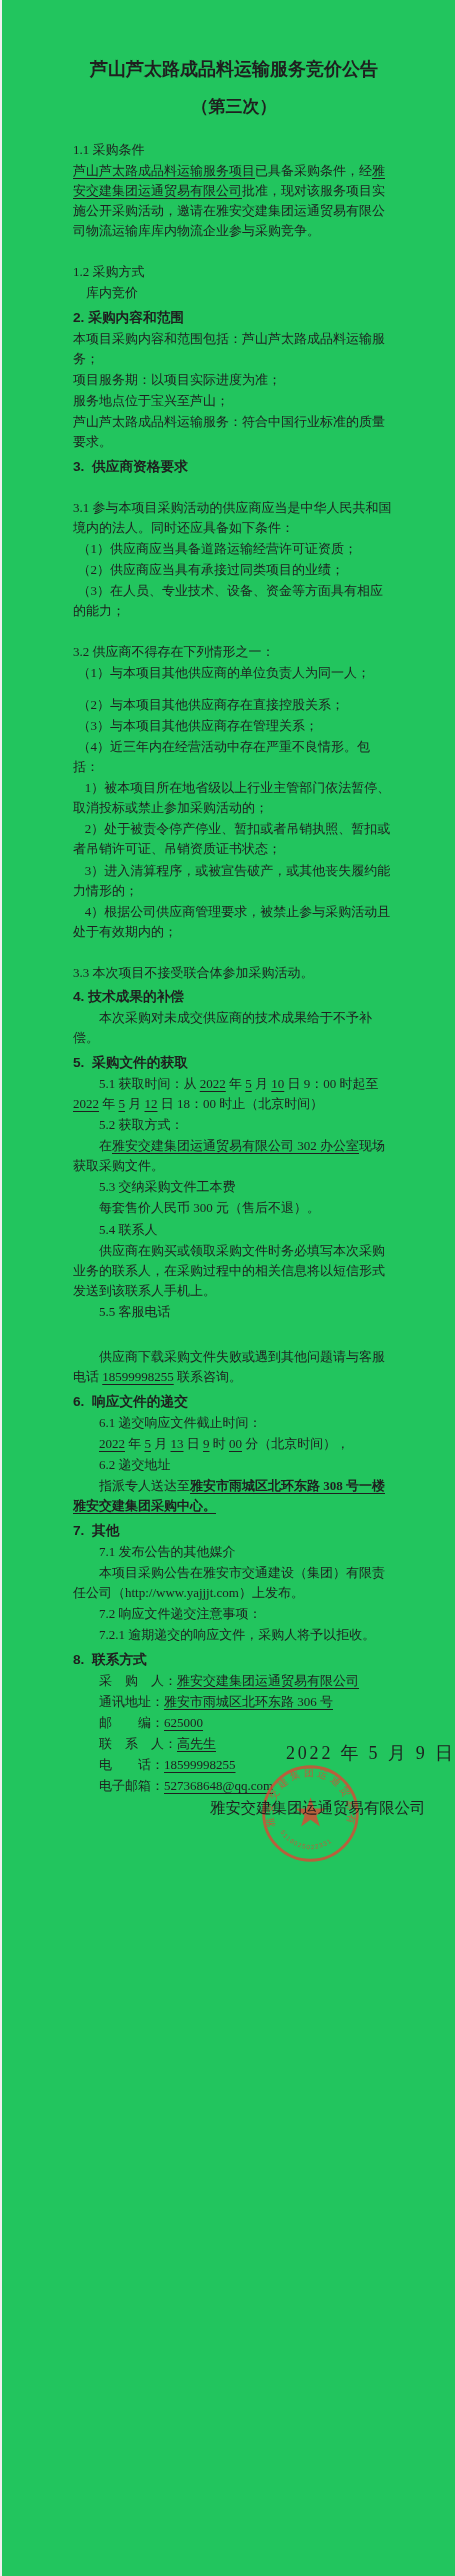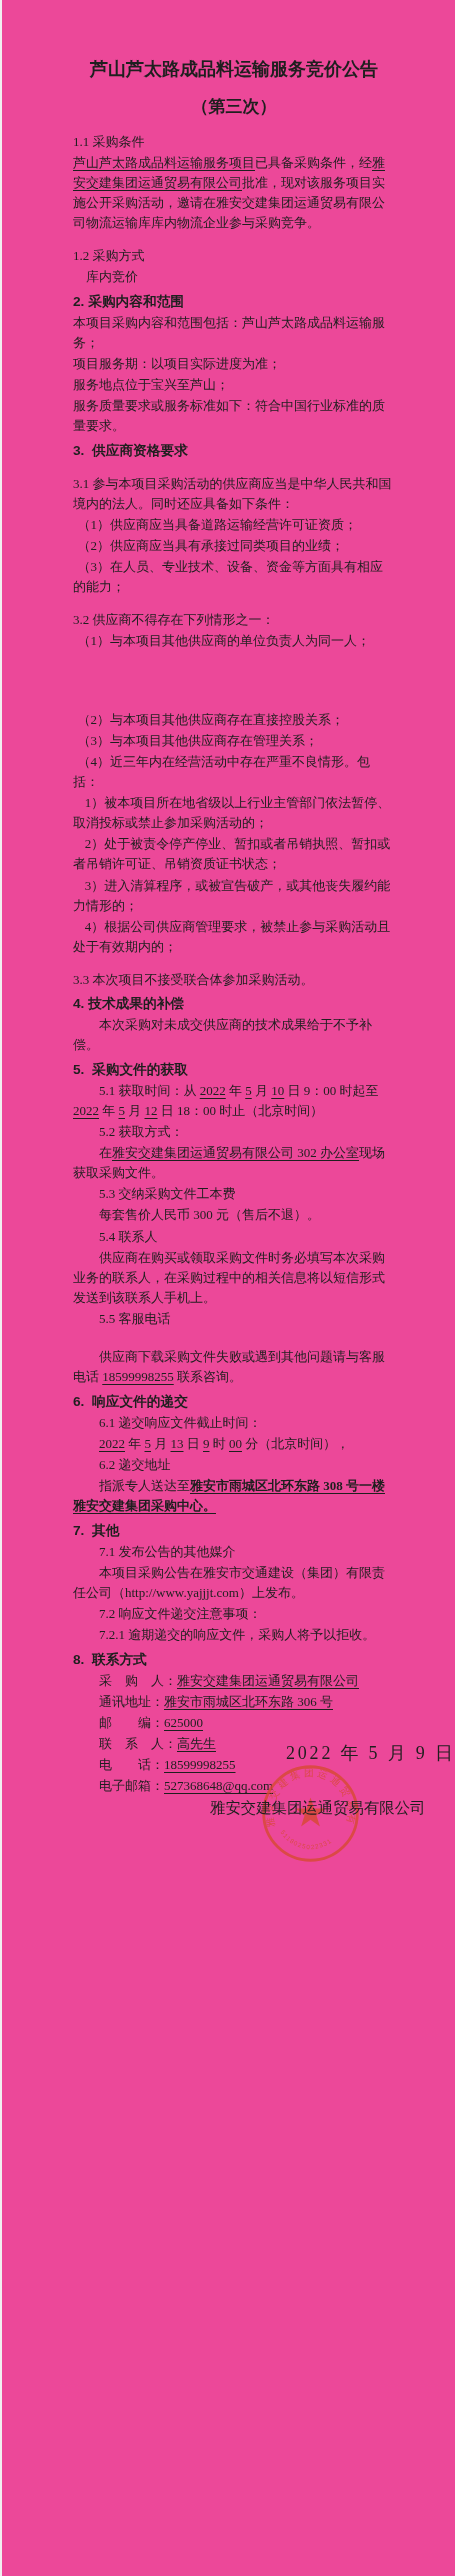--- a/index.html
+++ b/index.html
@@ -1,26 +1,26 @@
 <!DOCTYPE html>
 <html style="font-size:9px"><head>
 <meta charset="utf-8">
 <style>
   html,body{margin:0;padding:0;background:#ffffff;}
-  .page{position:relative;width:456px;height:2576px;background:#ec4899;overflow:hidden;
+  .page{position:relative;width:456px;height:2576px;background:#22c55e;overflow:hidden;
         font-family:"Liberation Serif","DejaVu Serif",serif;color:#1f1f1f;}
   .edge{position:absolute;left:0;top:0;width:1.7px;height:100%;background:#f0f0f0;}
   .grp{position:absolute;left:73px;width:322px;}
-  .g1{top:57px;} .g2{top:709px;} .g3{top:1346px;}
+  .g1{top:57px;} .g2{top:694px;} .g3{top:1346px;}
   p{margin:1.1px 0 0 0;font-size:13px;line-height:20px;white-space:pre-wrap;}
   .title1{font-size:18px;line-height:25px;font-weight:bold;text-align:center;margin:0;}
   .title2{font-size:17px;line-height:25px;font-weight:bold;text-align:center;margin:12px;}
   .h{font-family:"Liberation Sans","DejaVu Sans",sans-serif;font-weight:bold;
      font-size:13.7px;line-height:20px;margin-top:4.6px;}
-  .sub{margin-top:13px;}
+  .sub{margin-top:21px;}
   .ind{text-indent:2em;}
   .ind1{text-indent:1em;}
   .it{text-indent:0.35em;}
   .it2{text-indent:0.9em;}
   .u{text-decoration:underline;text-underline-offset:2.8px;text-decoration-thickness:0.6px;text-align:right;}
   .b{font-weight:bold;}
   .contact{margin-left:2em;margin-top:1.1px;}
   .contact .val{text-decoration:underline;text-underline-offset:2.8px;}
   .sign-company{position:absolute;left:210px;top:1798px;font-size:15.4px;line-height:19.4px;
                 z-index:2;margin:0;white-space:pre;}
@@ -38,21 +38,21 @@
     <p class="title1">芦山芦太路成品料运输服务竞价公告</p>
     <p class="title2">（第三次）</p>
     <p class="sub">1.1 采购条件</p>
     <p><span class="u">芦山芦太路成品料运输服务项目</span><span>已具备采购条件，经</span><span class="u">雅安交建集团运通贸易有限公司</span><span>批准，现对该服务项目实施公开采购活动，邀请在雅安交建集团运通贸易有限公司物流运输库库内物流企业参与采购竞争。</span></p>
     <p class="sub">1.2 采购方式</p>
     <p class="ind1">库内竞价</p>
     <p class="h">2. 采购内容和范围</p>
     <p>本项目采购内容和范围包括：芦山芦太路成品料运输服务；</p>
     <p>项目服务期：以项目实际进度为准；</p>
     <p>服务地点位于宝兴至芦山；</p>
-    <p>服务质量要求或服务标准如下：符合中国行业标准的质量要求。</p>
+    <p>芦山芦太路成品料运输服务：符合中国行业标准的质量要求。</p>
     <p class="h">3.  供应商资格要求</p>
     <p class="sub">3.1 参与本项目采购活动的供应商应当是中华人民共和国境内的法人。同时还应具备如下条件：</p>
     <p class="it">（1）供应商应当具备道路运输经营许可证资质；</p>
     <p class="it">（2）供应商应当具有承接过同类项目的业绩；</p>
     <p class="it">（3）在人员、专业技术、设备、资金等方面具有相应的能力；</p>
     <p class="sub">3.2 供应商不得存在下列情形之一：</p>
     <p class="it">（1）与本项目其他供应商的单位负责人为同一人；</p>
   </div>
 
   <div class="grp g2">

